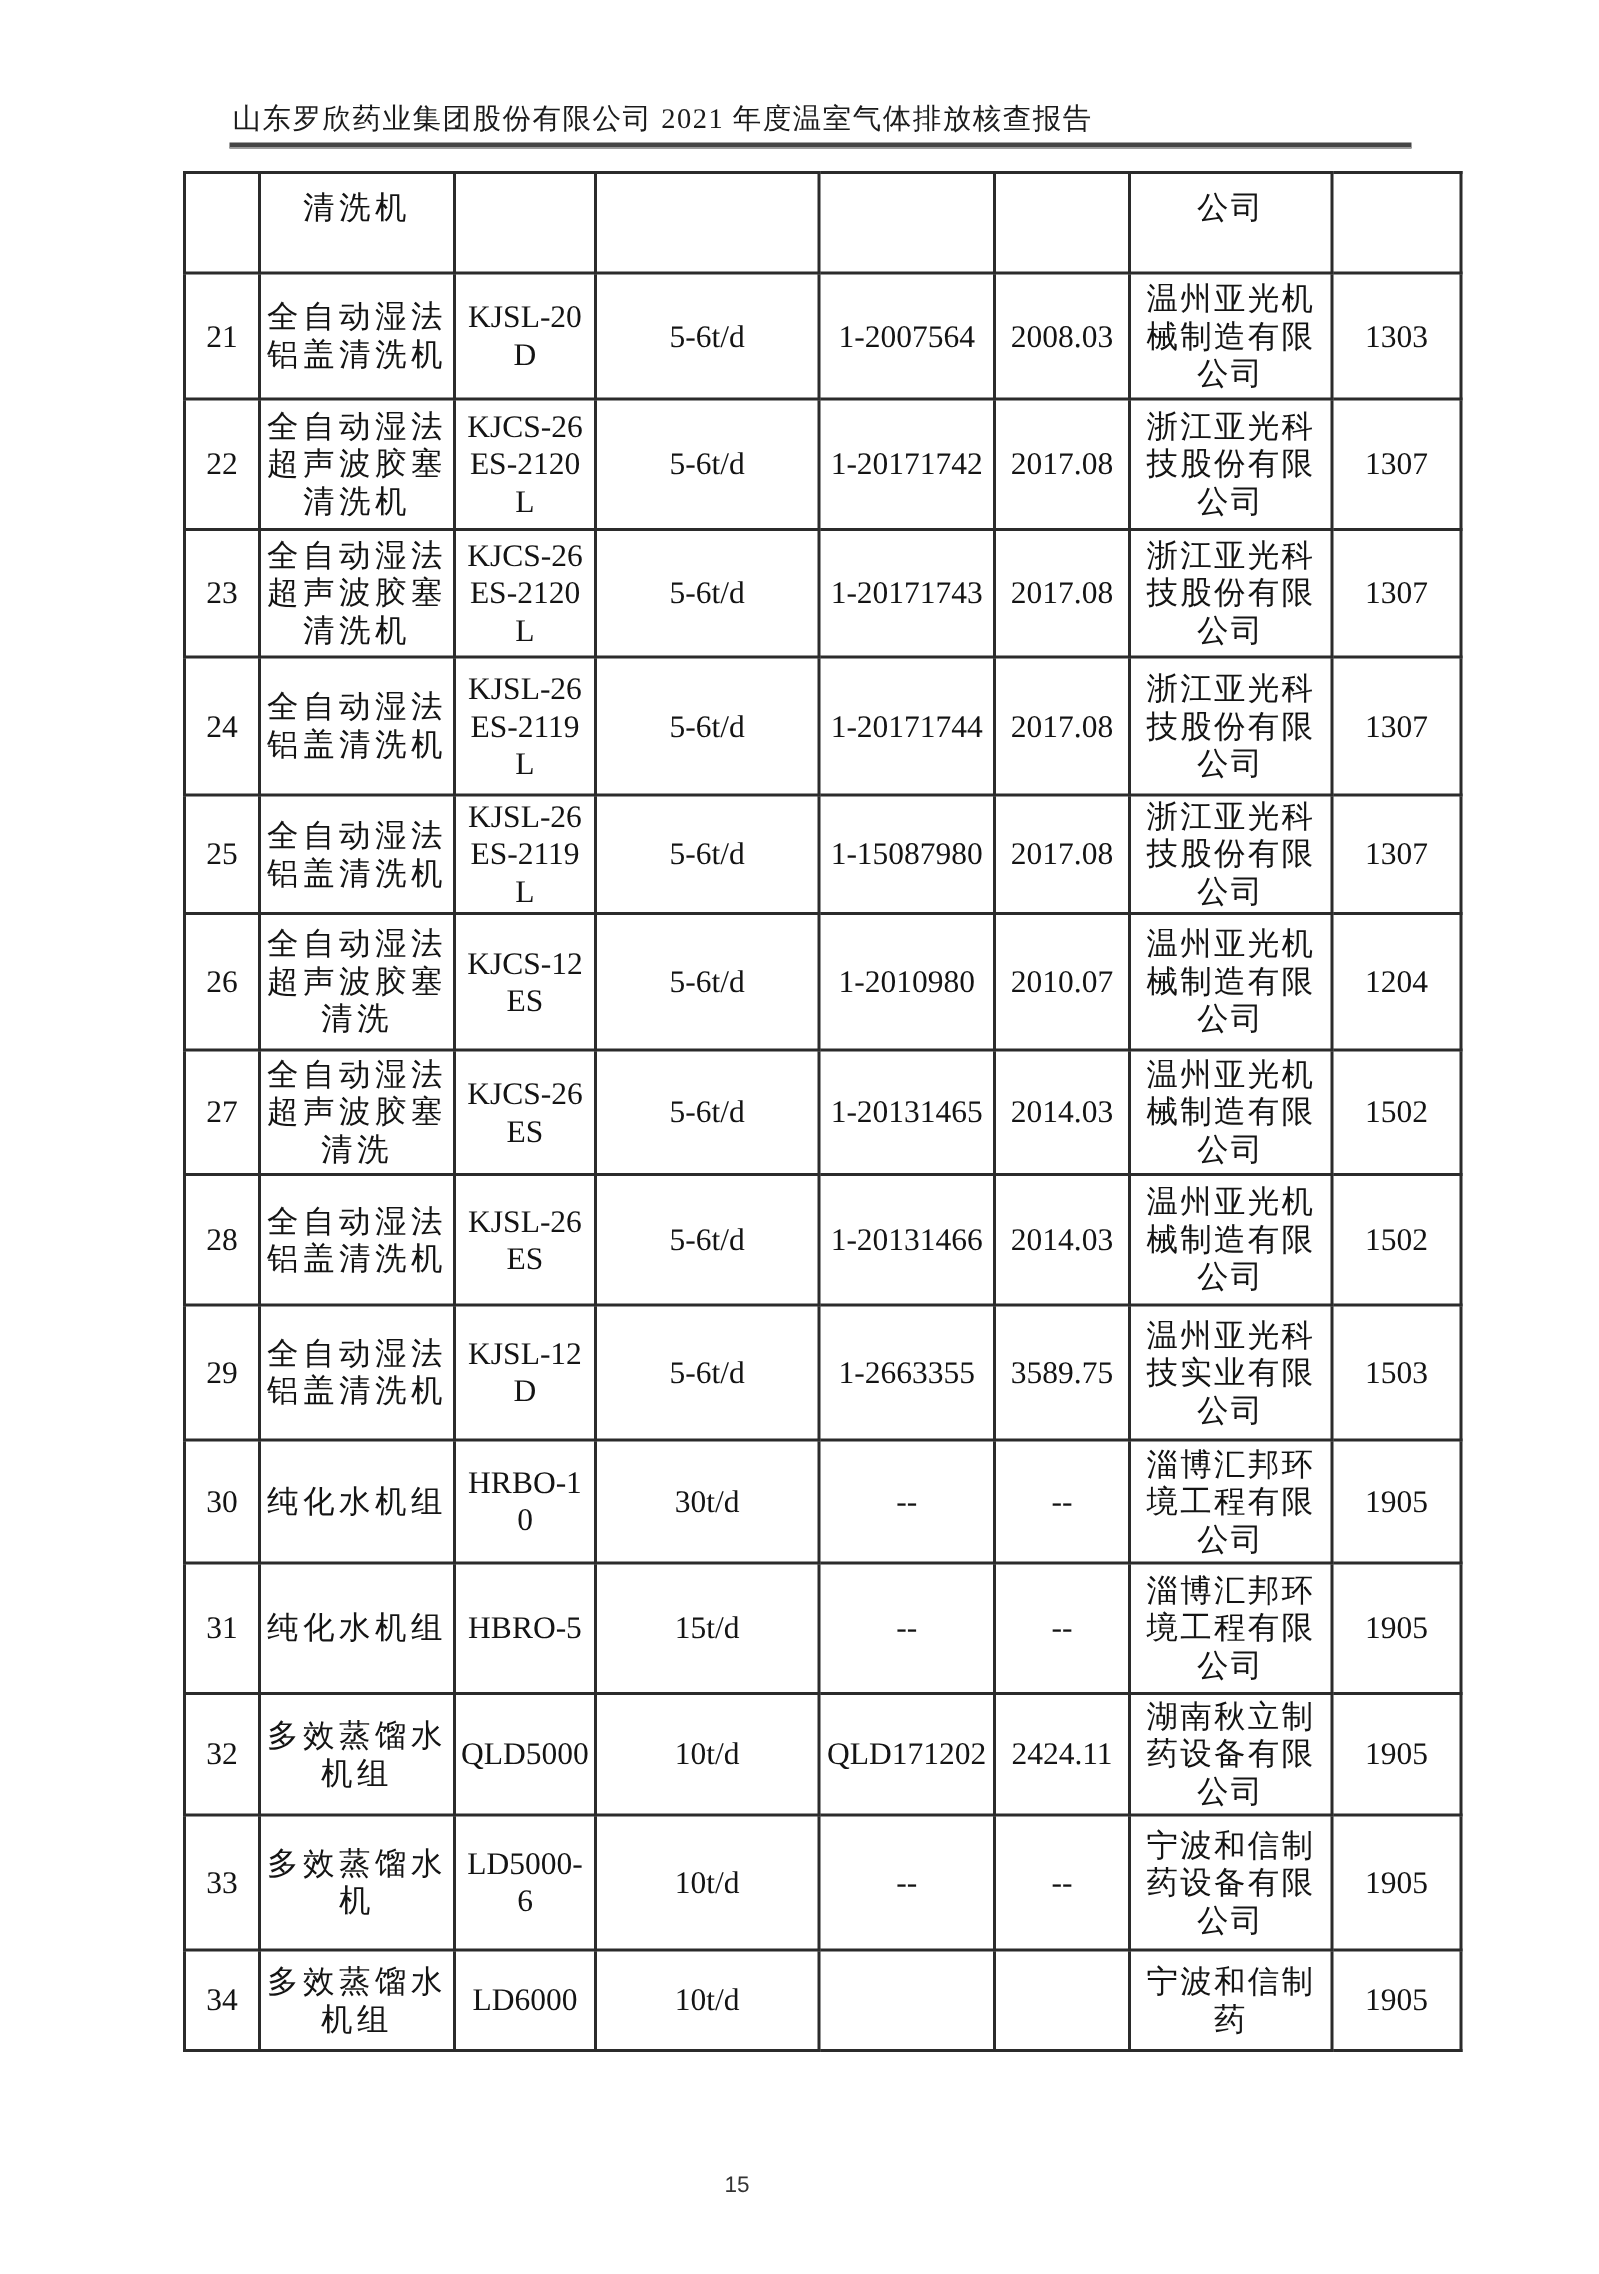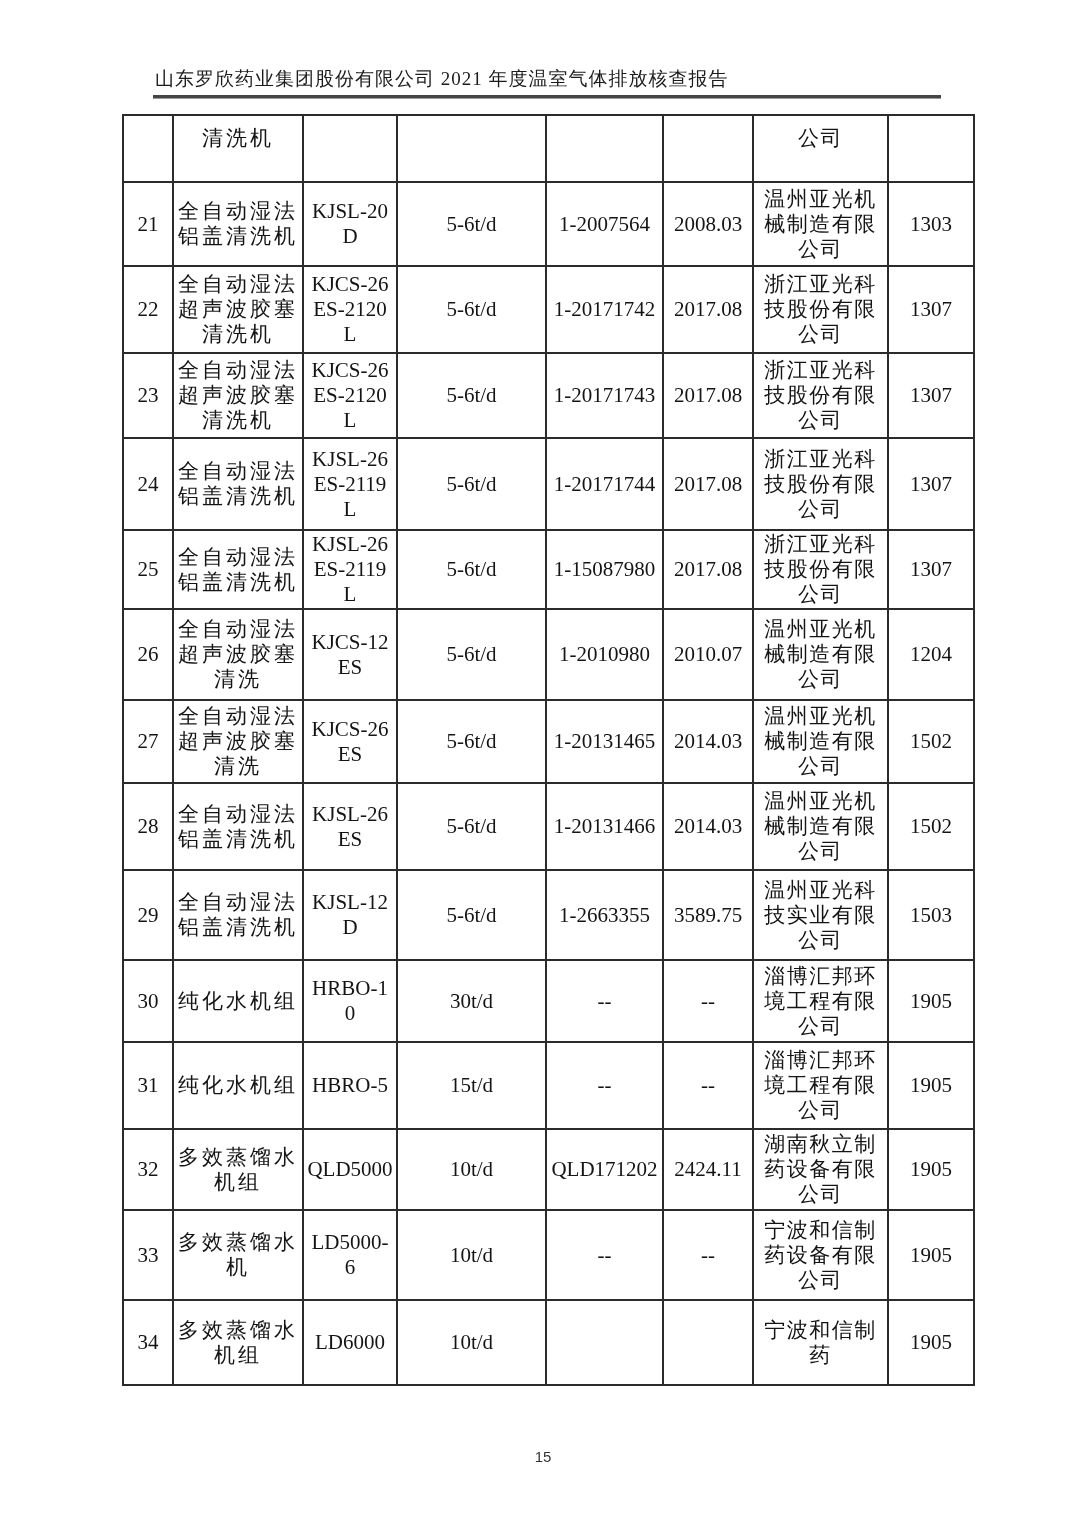--- a/index.html
+++ b/index.html
@@ -30,21 +30,20 @@
     font-size:21px;line-height:25px;
     white-space:pre-line;
     padding:1px 2px;
     overflow:hidden;
   }
   td.c-name{letter-spacing:3px;}
   td.c-mfr{letter-spacing:1.5px;}
   tr.partial td{vertical-align:top;padding-top:10px;}
   .page-number{
     position:absolute;top:1448px;left:483px;width:120px;
-    text-align:center;
     font-family:"Liberation Sans","DejaVu Sans",sans-serif;
     font-size:15px;color:#333333;
   }
 </style>
 </head>
 <body>
 
 <div class="doc-header">山东罗欣药业集团股份有限公司 2021 年度温室气体排放核查报告</div>
 <div class="header-rule"></div>
 
@@ -249,21 +248,21 @@
       <td class="c-model">LD5000-
 6</td>
       <td class="c-cap">10t/d</td>
       <td class="c-serial">--</td>
       <td class="c-date">--</td>
       <td class="c-mfr">宁波和信制
 药设备有限
 公司</td>
       <td class="c-code">1905</td>
     </tr>
-    <tr style="height:85px">
+    <tr style="height:67px">
       <td class="c-no">34</td>
       <td class="c-name">多效蒸馏水
 机组</td>
       <td class="c-model">LD6000</td>
       <td class="c-cap">10t/d</td>
       <td class="c-serial"></td>
       <td class="c-date"></td>
       <td class="c-mfr">宁波和信制
 药</td>
       <td class="c-code">1905</td>

